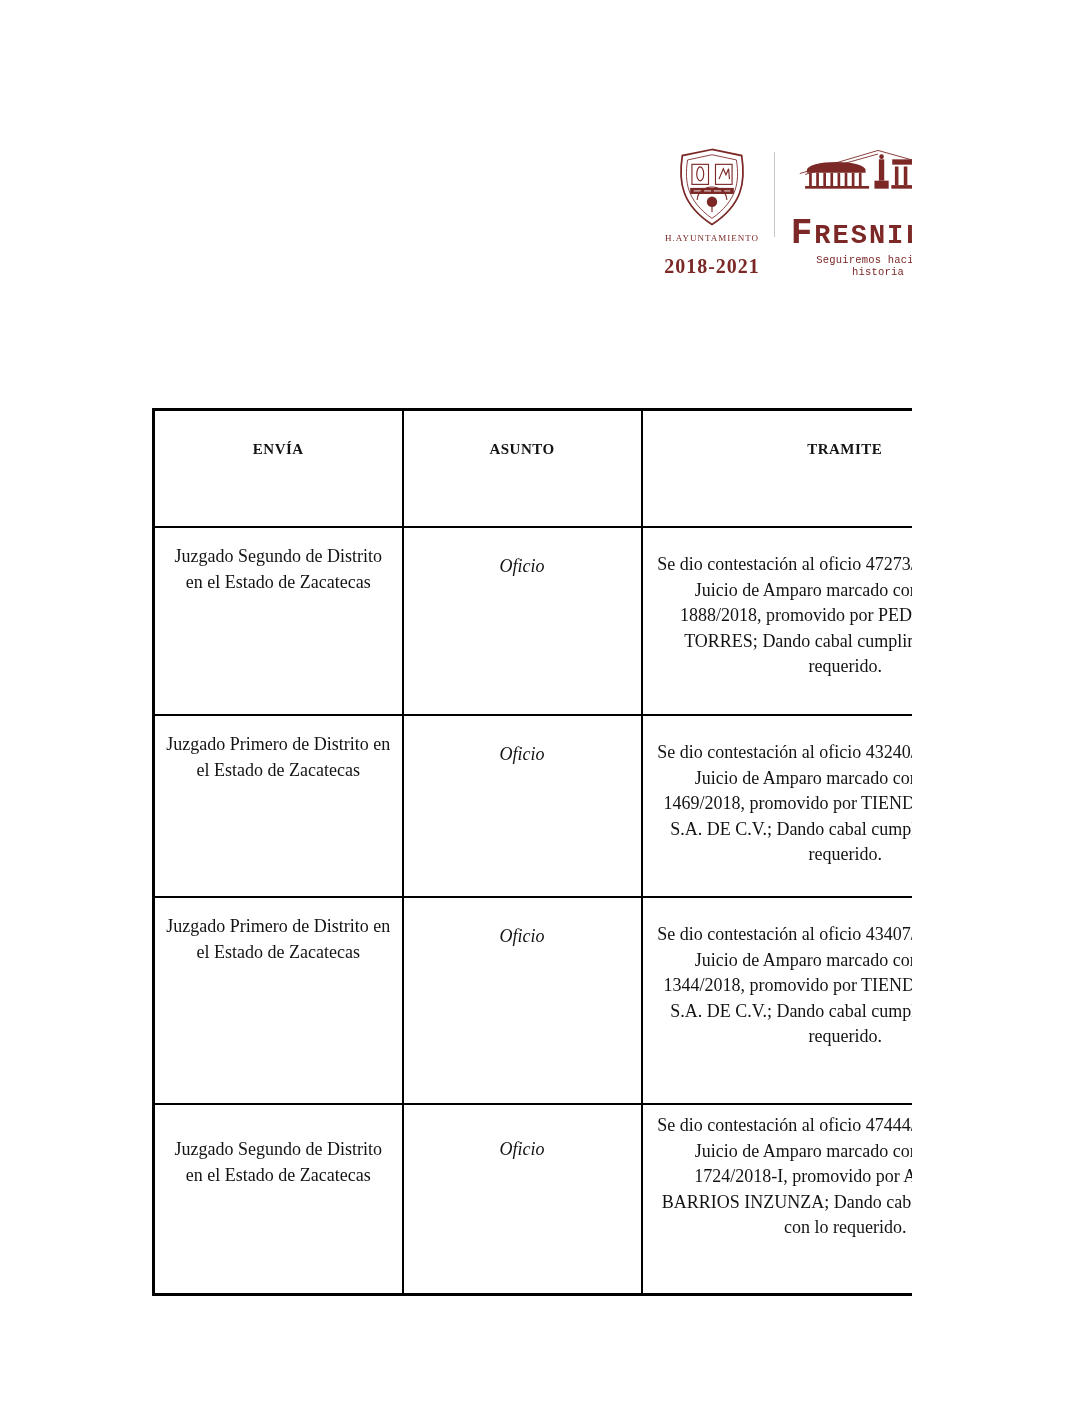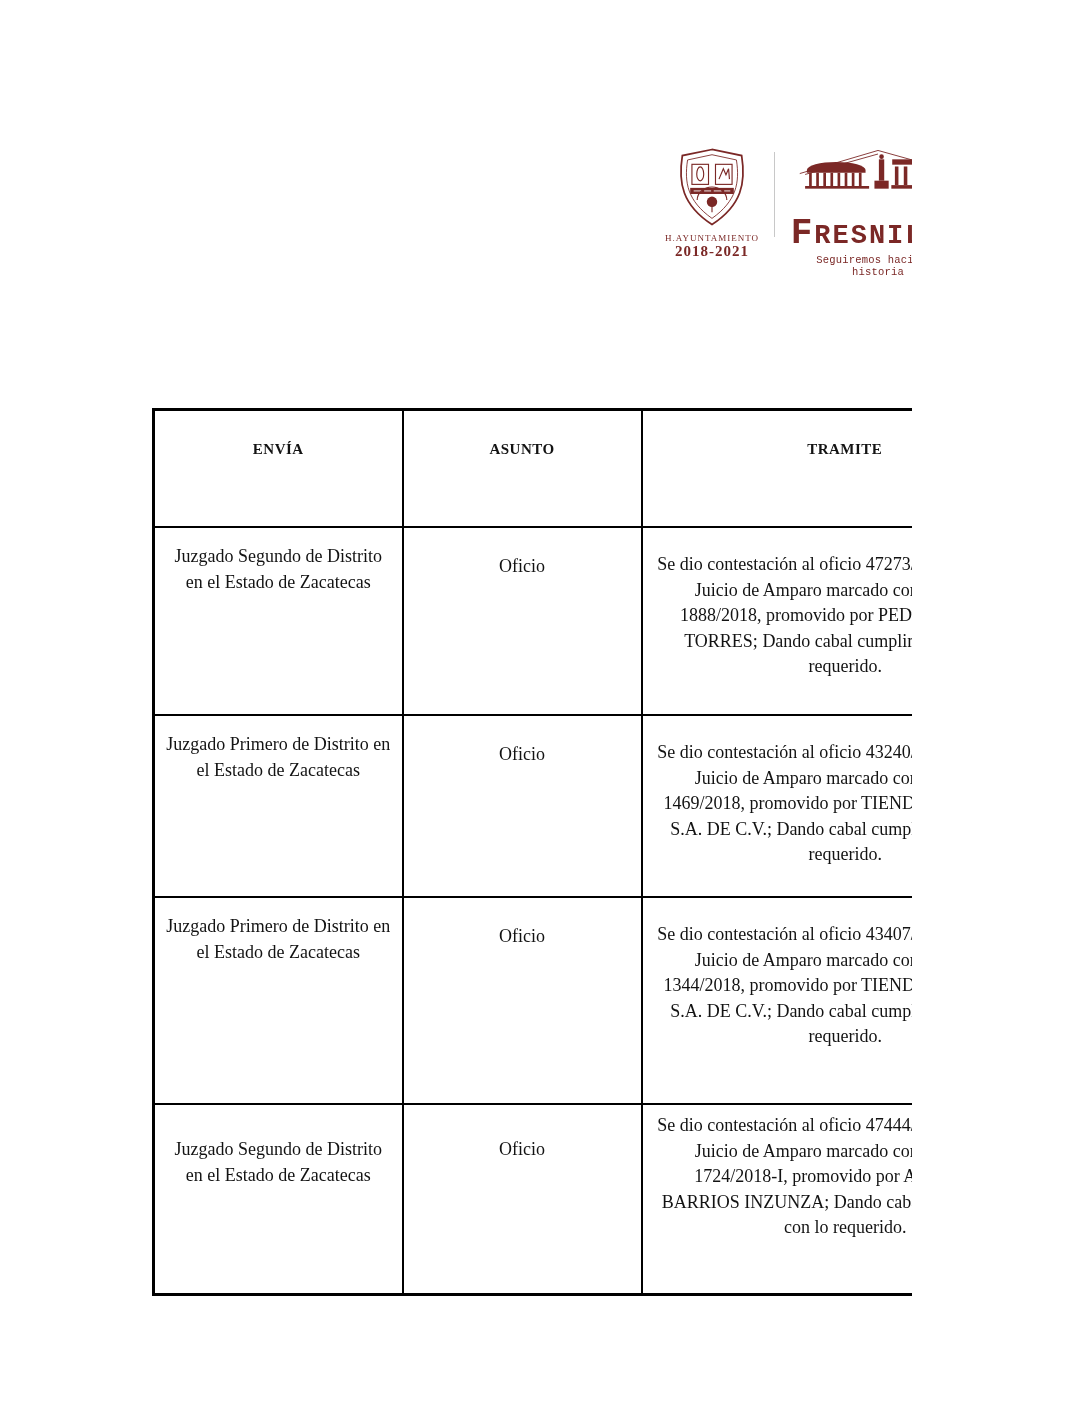--- a/index.html
+++ b/index.html
@@ -25,24 +25,25 @@
     text-align: center;
     color: #7b2826;
   }
   #crest .crest-caption {
     font-size: 9px;
     letter-spacing: 1px;
     margin-top: 1px;
     font-family: "Liberation Serif", serif;
   }
   #crest .crest-years {
-    font-size: 15px;
+    font-size: 20px;
     font-weight: bold;
     letter-spacing: 1px;
     font-family: "Liberation Serif", serif;
+    margin-top: 12px;
   }
   #logo-divider {
     width: 1px;
     height: 85px;
     background: #c8c8c8;
     margin: 6px 12px 0 10px;
   }
   #brand {
     width: 182px;
     text-align: center;
@@ -95,21 +96,21 @@
   #report-table th {
     font-size: 15px;
     font-weight: bold;
     text-align: center;
     letter-spacing: 0.5px;
     height: 84px;
     padding-top: 30px;
   }
   #report-table td { font-size: 18px; line-height: 1.42; }
   td.c-envia  { text-align: center; padding: 16px 10px 0 10px; }
-  td.c-asunto { text-align: center; padding: 26px 8px 16px 8px; }
+  td.c-asunto { text-align: center; padding: 26px 8px 16px 8px; font-style: italic; }
   td.c-tramite{ text-align: center;   padding: 24px 12px 0 13px; margin-left: 8px; }
 
   #report-table tbody tr:nth-child(1) { height: 188px; }
   #report-table tbody tr:nth-child(2) { height: 182px; }
   #report-table tbody tr:nth-child(3) { height: 207px; }
   #report-table tbody tr:nth-child(4) { height: 190px; }
   #report-table tbody tr:nth-child(4) td.c-tramite { padding-top: 8px; }
   #report-table tbody tr:nth-child(4) td.c-envia,
   #report-table tbody tr:nth-child(4) td.c-asunto { padding-top: 32px; }
 </style>

